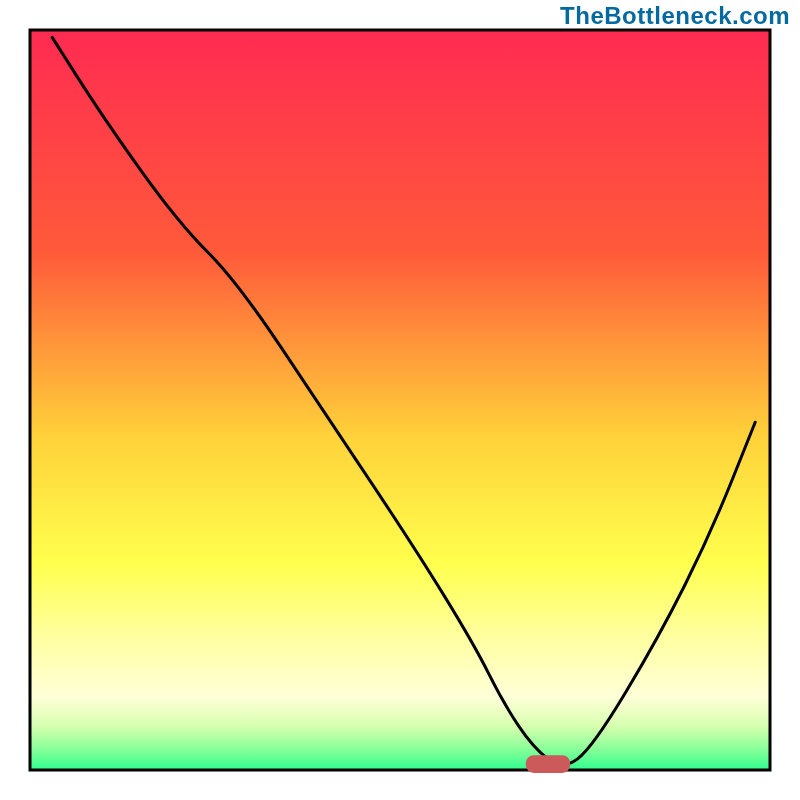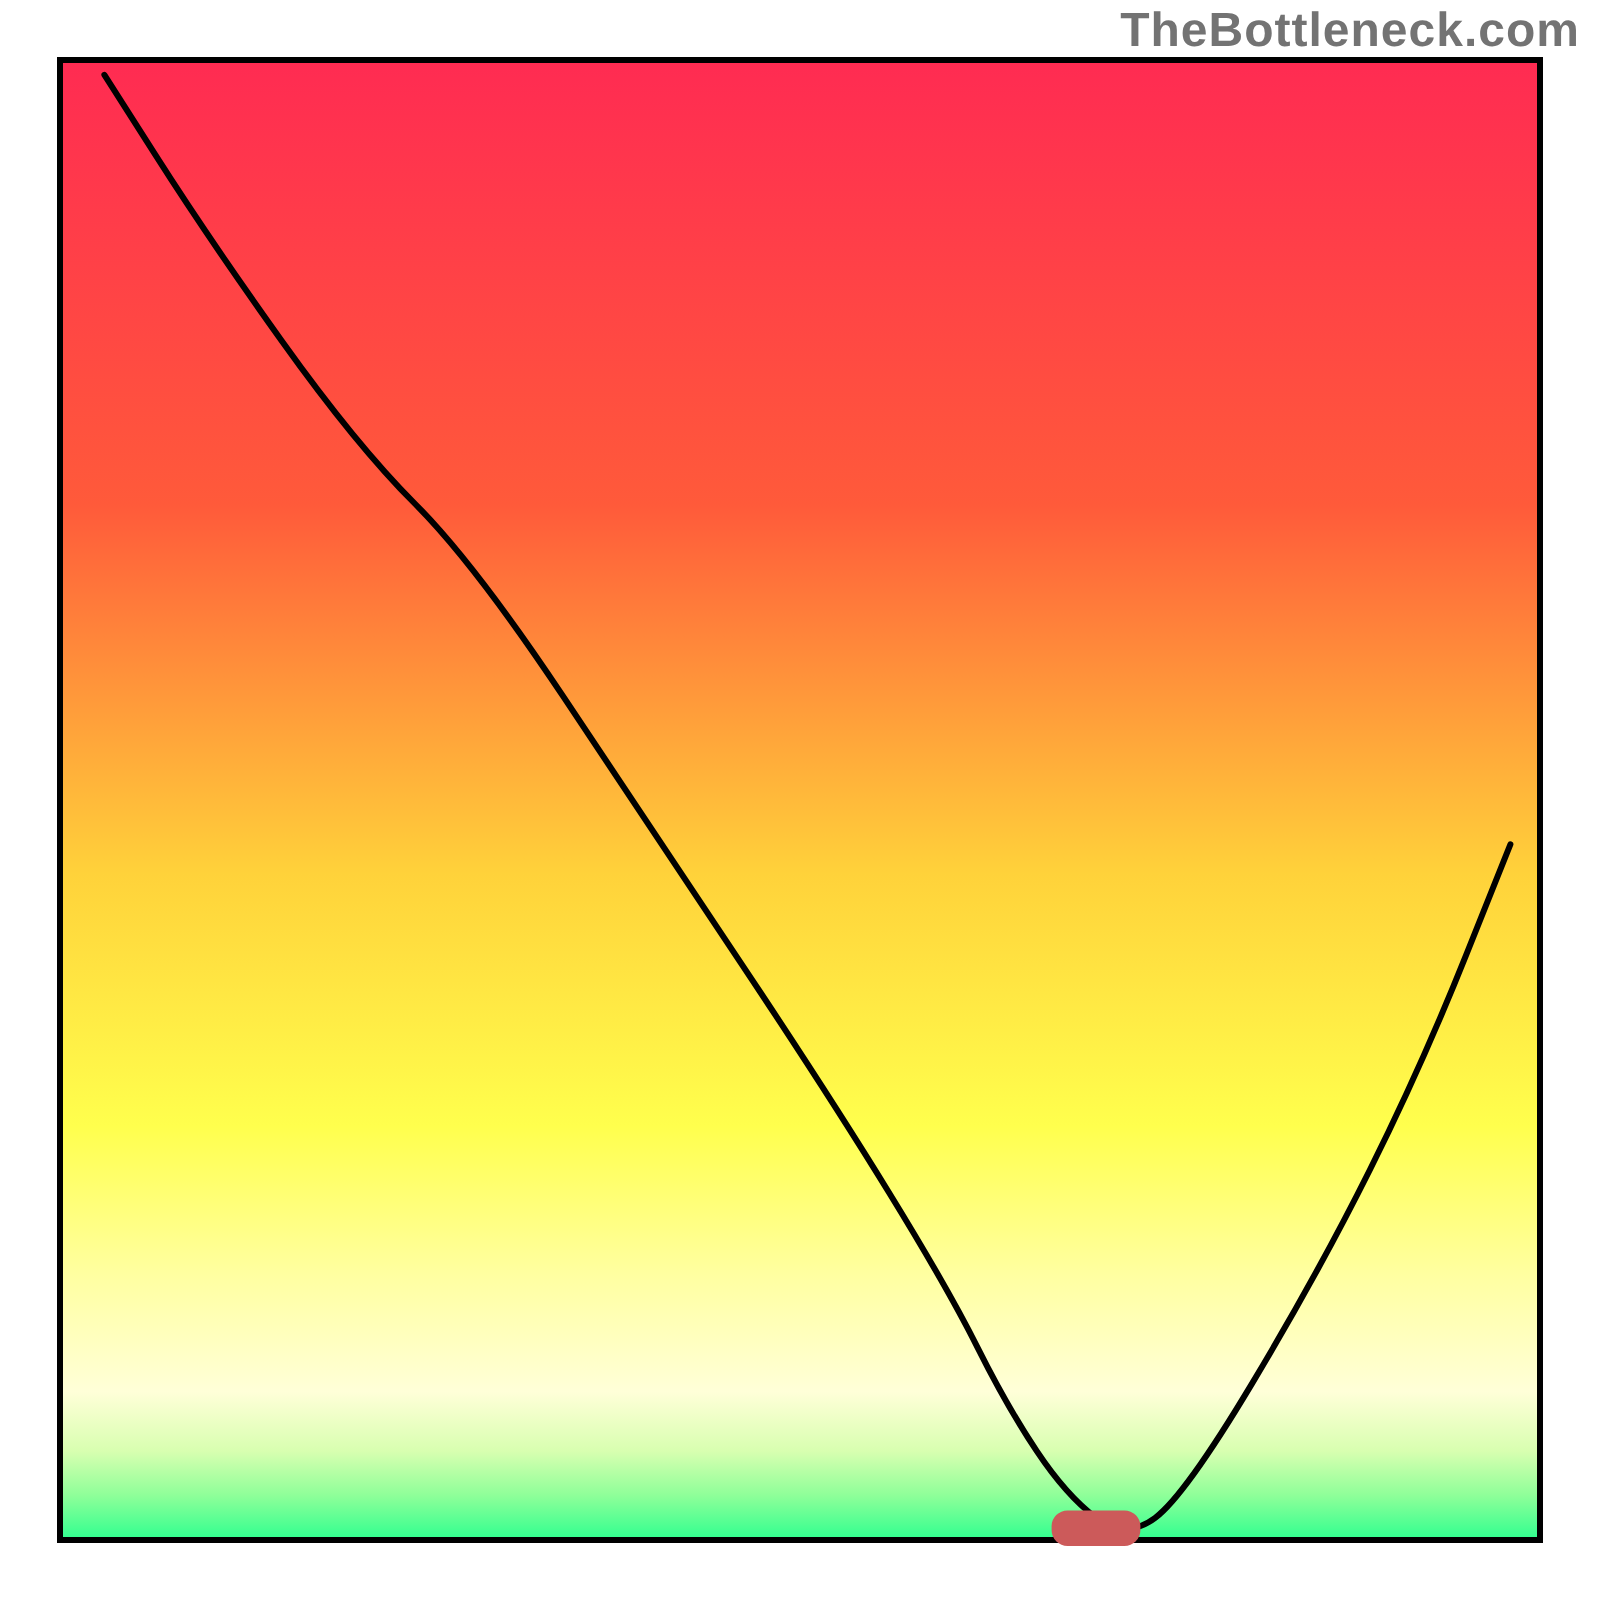--- a/index.html
+++ b/index.html
@@ -15,21 +15,21 @@
     position: relative;
     width: 800px;
     height: 800px;
   }
   .watermark {
     position: absolute;
     top: 2px;
     right: 10px;
     font-size: 24px;
     font-weight: bold;
-    color: #737373;
+    color: #0369a1;
     letter-spacing: 0.5px;
     z-index: 10;
   }
   svg.chart {
     position: absolute;
     top: 0;
     left: 0;
   }
 </style>
 </head>

